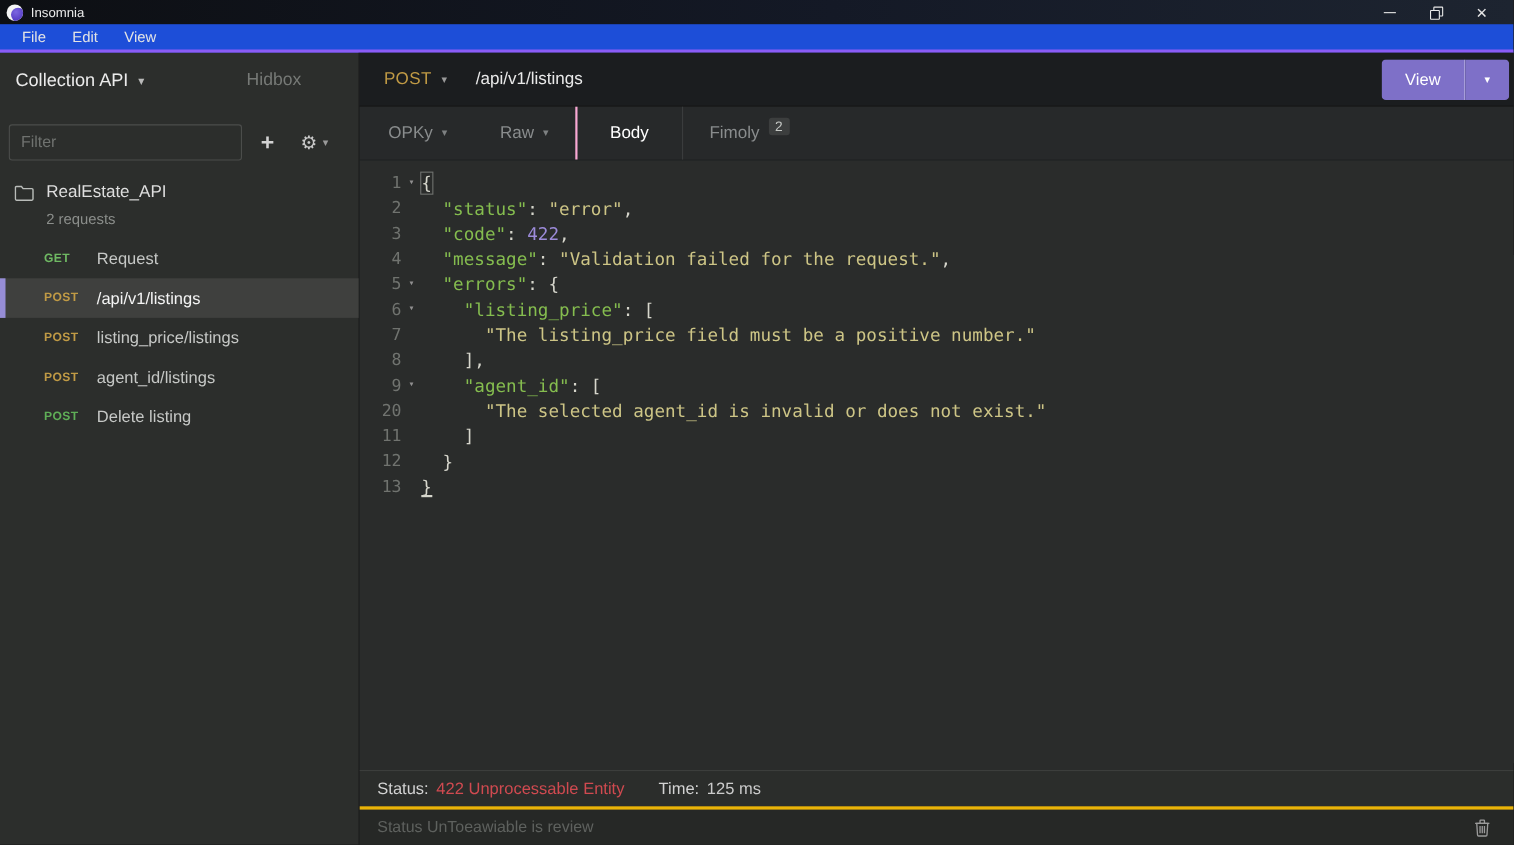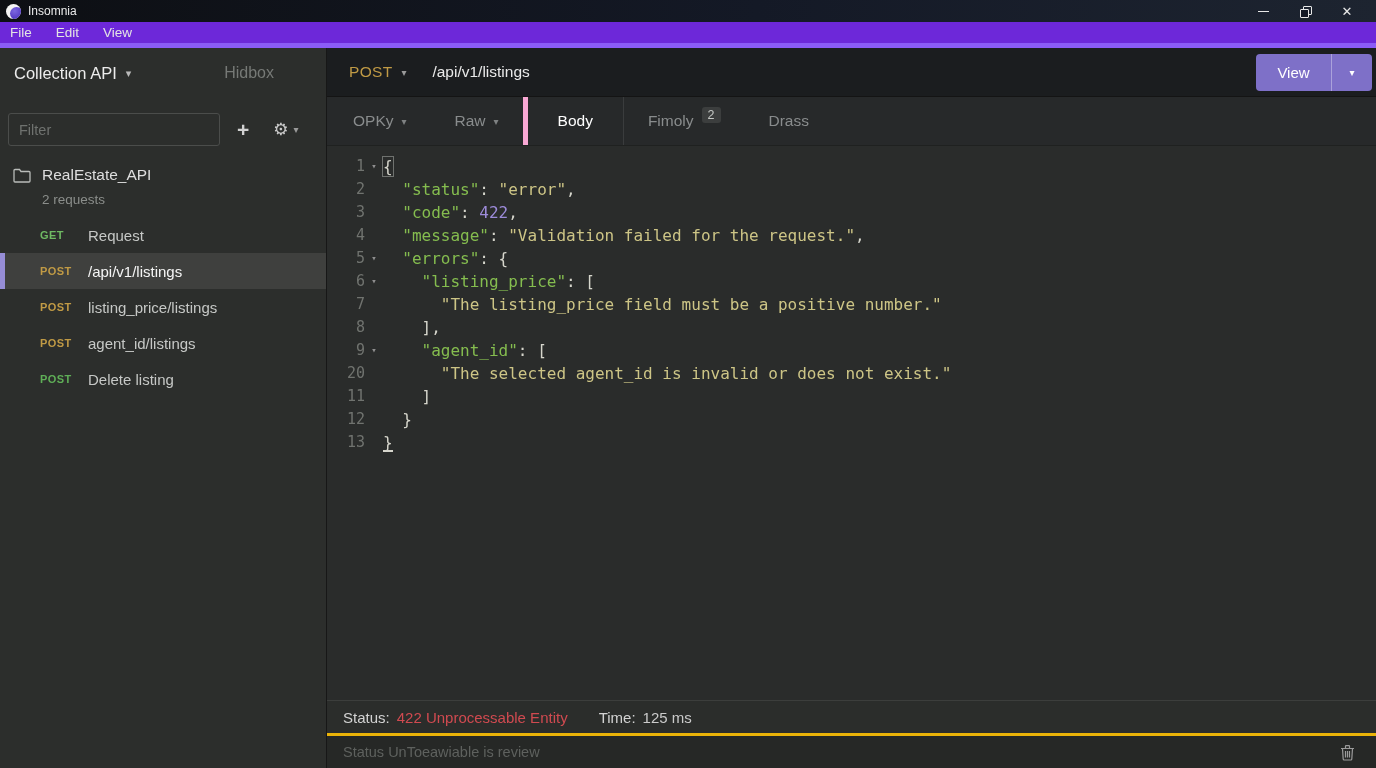--- a/index.html
+++ b/index.html
@@ -23,22 +23,22 @@
     color:#e8e8e8; font-size:12px; cursor:default; }
   .min-glyph { display:inline-block; width:11px; height:0; border-top:1.4px solid #e8e8e8; }
   .restore-glyph { position:relative; width:10px; height:10px; display:inline-block; }
   .restore-glyph::before { content:''; position:absolute; left:2.5px; top:0;
     width:7px; height:7px; border:1.2px solid #e8e8e8; border-radius:1px; }
   .restore-glyph::after { content:''; position:absolute; left:0; top:2.5px;
     width:7px; height:7px; border:1.2px solid #e8e8e8; border-radius:1px; background:#141926; }
   .close-glyph { font-size:13px; }
 
   
-  .menubar { height:26px; flex:0 0 26px; background:#6d28d9; display:flex;
-    align-items:center; gap:4px; border-bottom:5px solid #8b5cf6; }
+  .menubar { height:26px; flex:0 0 26px; background:#1d4ed8; display:flex;
+    align-items:center; padding-left:10px; gap:4px; border-bottom:3px solid #8b5cf6; }
   .menu-item { color:#e4e4e4; font-size:13.5px; padding:2px 10px; }
 
   
   .content { flex:1; display:flex; min-height:0; }
 
   
   .sidebar { width:327px; flex:0 0 327px; background:#2c2e2c; display:flex;
     flex-direction:column; border-right:1px solid #171717; }
   .sidebar-header { height:50px; flex:0 0 50px; display:flex; align-items:center;
     justify-content:space-between; padding:0 52px 0 14px; }
@@ -82,21 +82,21 @@
     color:#fff; font-size:15px; font-family:"Liberation Sans",sans-serif;
     border-right:1px solid rgba(255,255,255,.35); }
   .send-arrow-btn { width:40px; background:var(--accent-purple,#7e70c8); border:none;
     color:#fff; font-size:10px; }
 
   .tabbar { height:49px; flex:0 0 49px; background:#27292a; display:flex;
     align-items:stretch; padding-left:2px; border-bottom:1px solid #1f2120; }
   .tab { display:flex; align-items:center; gap:8px; padding:0 24px; color:#898c8d;
     font-size:15.5px; }
   .tab .tab-chev { color:#7e8182; font-size:10px; }
-  .tab.active { color:#ffffff; border-left:5px solid #f9a8d4; border-right:1px solid #3a3c3d;
+  .tab.active { color:#ffffff; border-left:2px solid #f9a8d4; border-right:1px solid #3a3c3d;
     padding:0 30px; }
   .tab-badge { background:#3c3e3e; color:#c5c8c5; font-size:12.5px; padding:1px 6px;
     border-radius:3px; position:relative; top:-6px; }
 
   
   .editor { flex:1; min-height:0; background:#2a2c2b; padding-top:9px; overflow:hidden; }
   .code-line { display:flex; line-height:23px; font-family:"DejaVu Sans Mono",monospace;
     font-size:16px; }
   .ln { width:38px; flex:0 0 38px; text-align:right; color:#70736f; font-size:15px; }
   .fold { width:18px; flex:0 0 18px; text-align:center; color:#8f8f8f; font-size:9px; }
@@ -224,23 +224,20 @@
           <span>Raw</span>
           <span class="tab-chev">▾</span>
         </div>
         <div class="tab active">
           <span>Body</span>
         </div>
         <div class="tab">
           <span>Fimoly</span>
           <span class="tab-badge">2</span>
         </div>
-        <div class="tab">
-          <span>Drass</span>
-        </div>
       </div>
 
       <div class="editor">
         <div>
             <div class="code-line">
               <span class="ln">1</span>
               <span class="fold">▾</span>
               <span class="code"><span class="seg-ph">{</span></span>
             </div>
             <div class="code-line">

